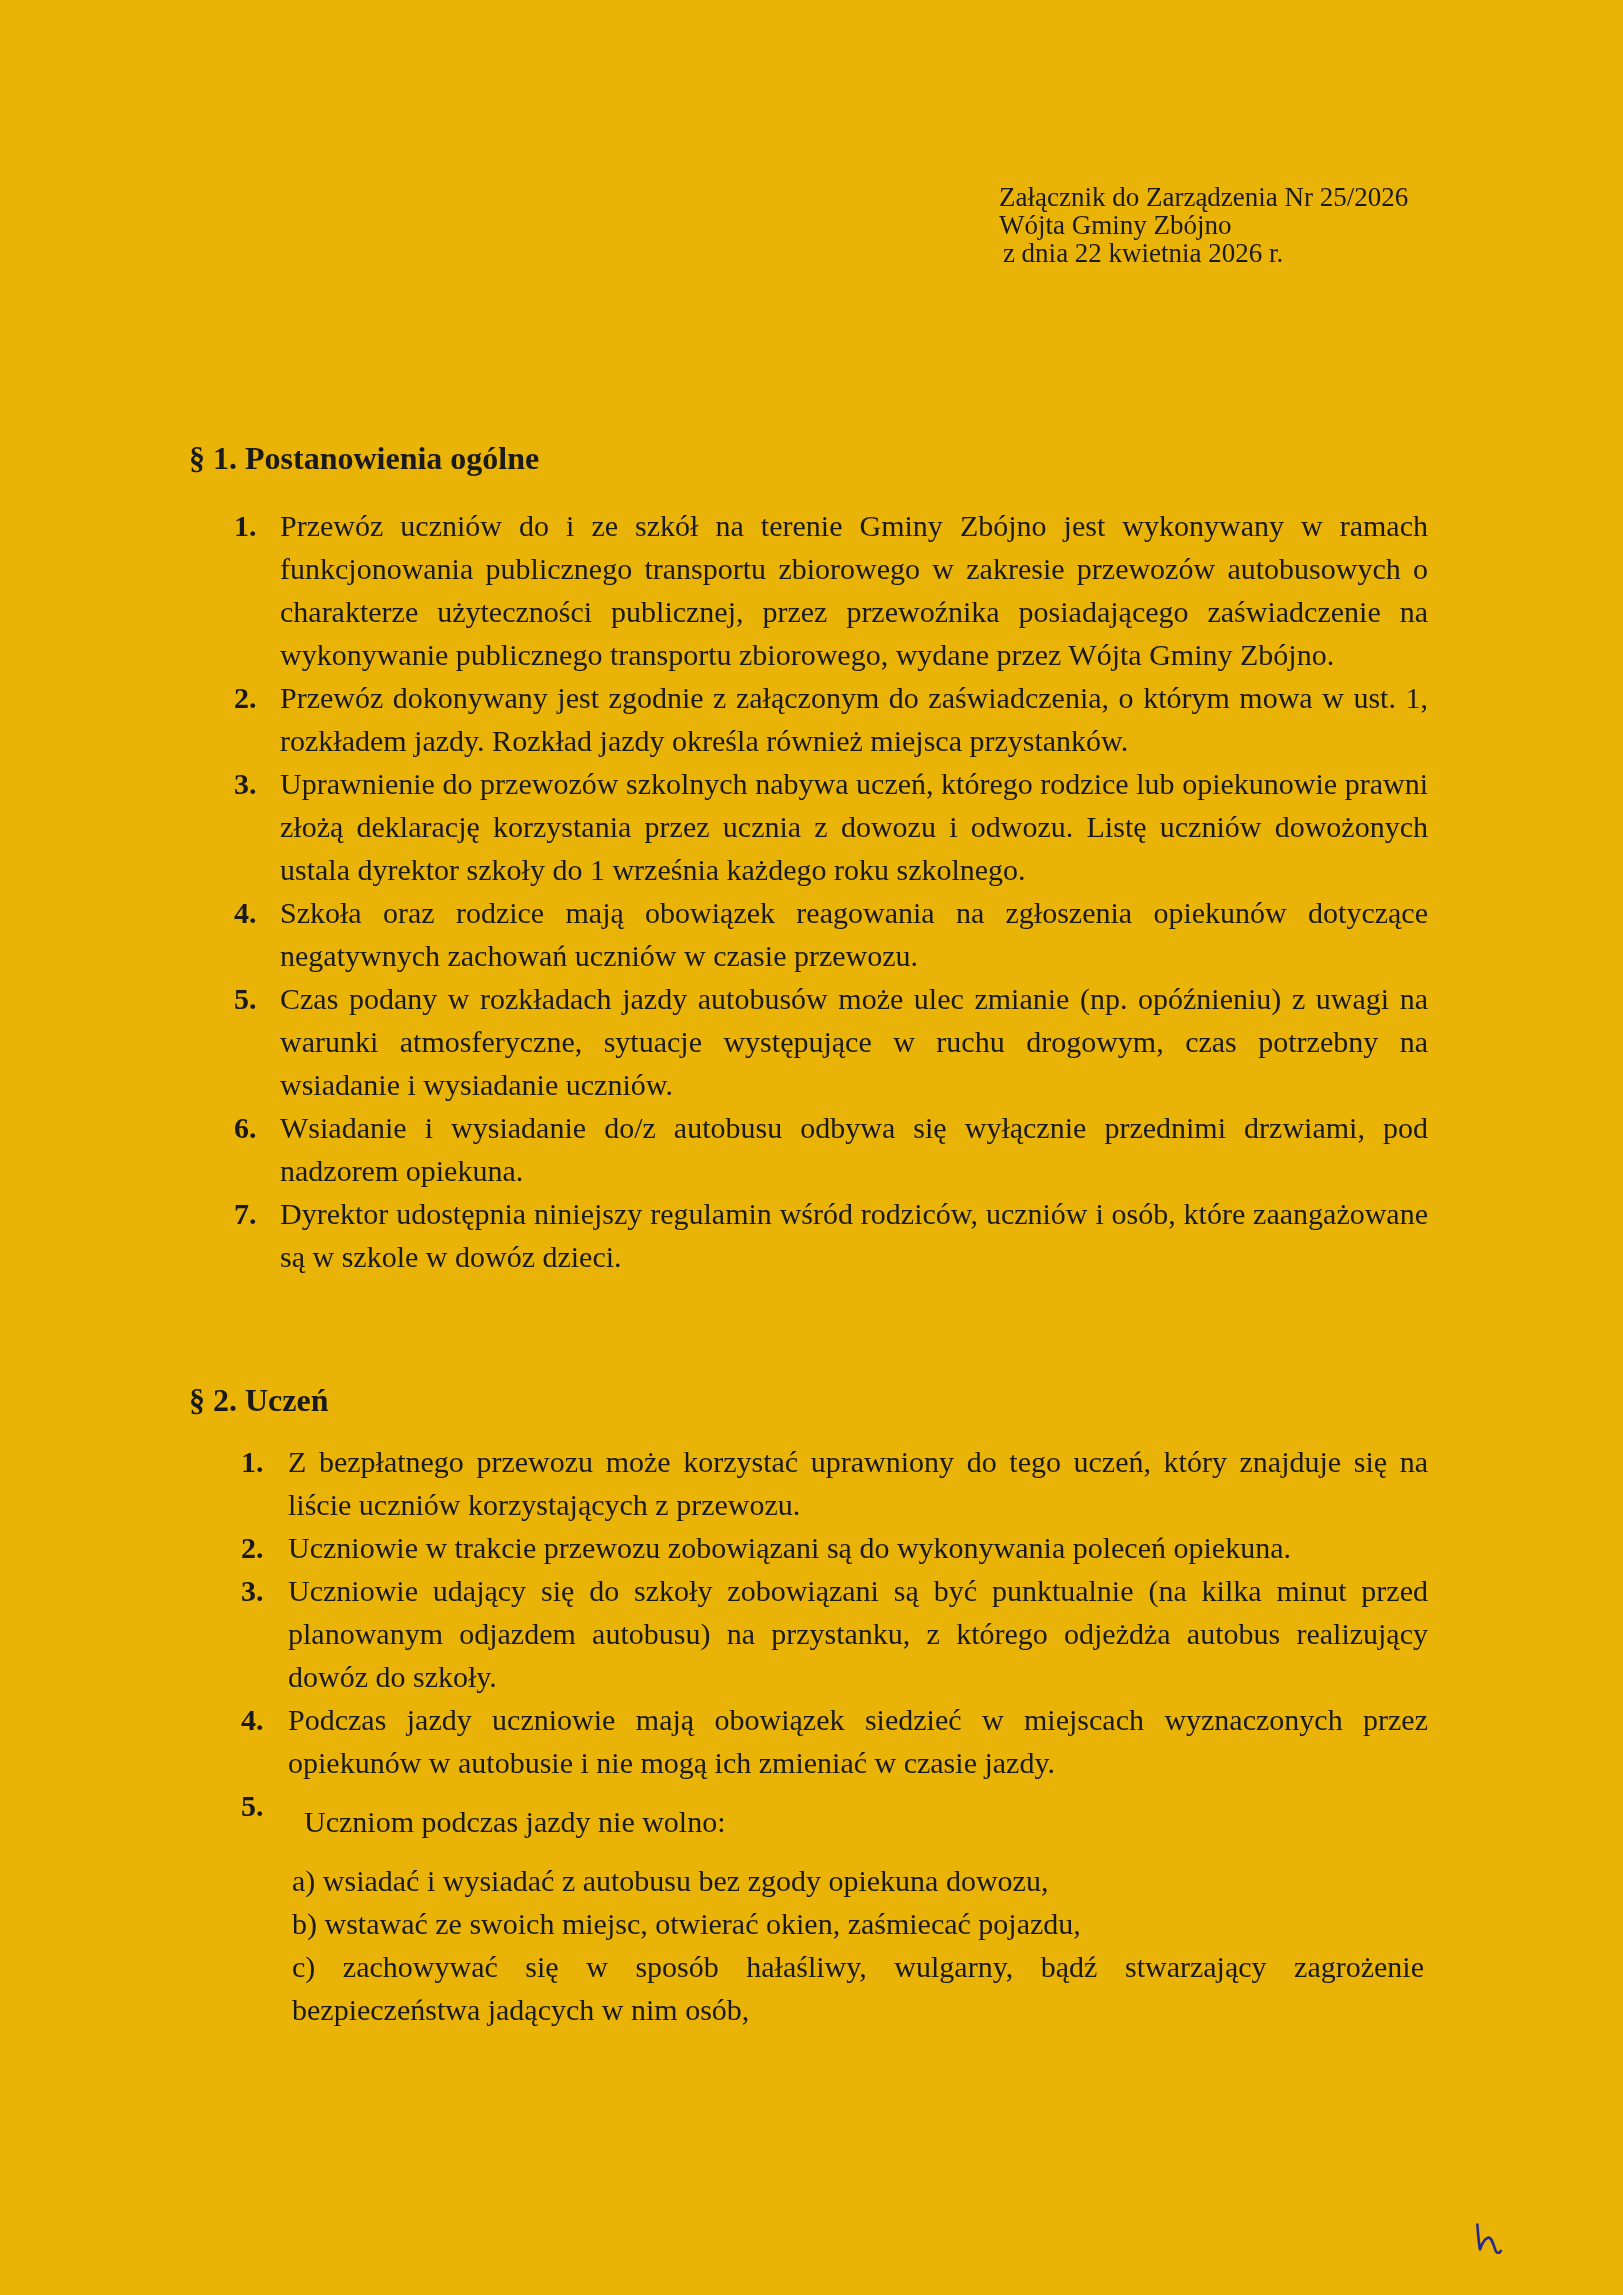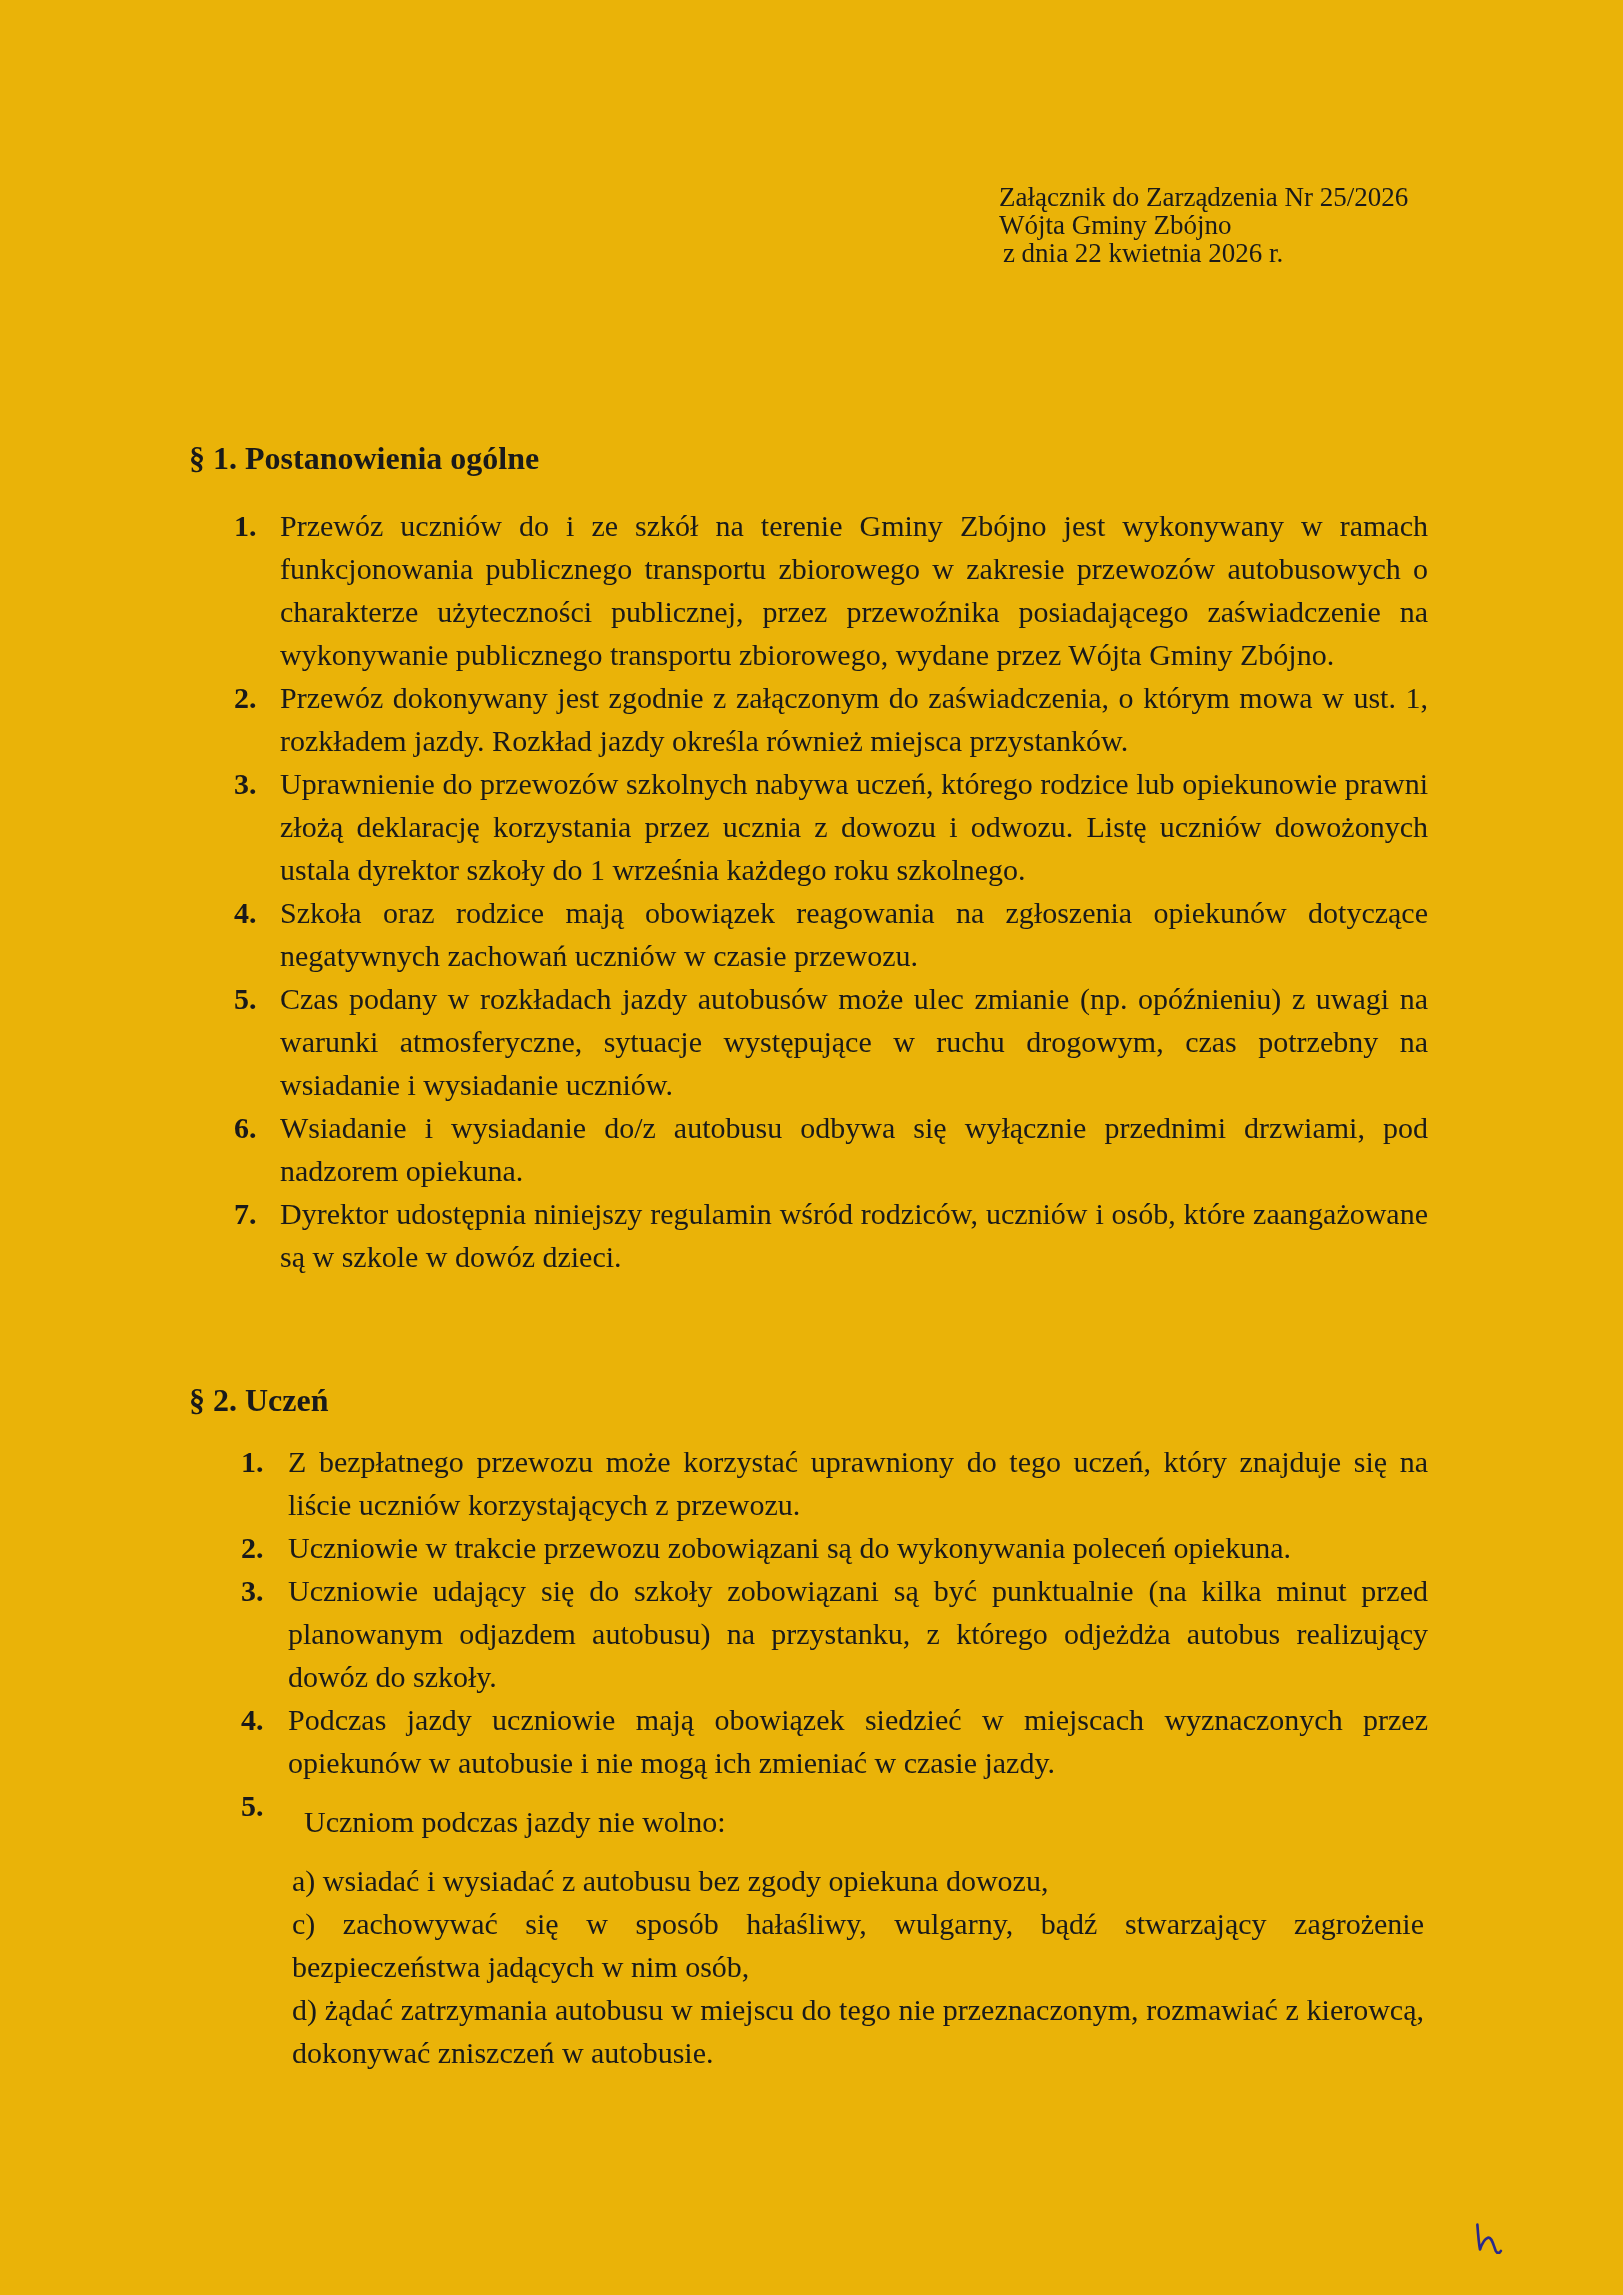--- a/index.html
+++ b/index.html
@@ -94,22 +94,22 @@
     <li class="list-item">
       <span class="list-num">4.</span>
       <span class="list-text">Podczas jazdy uczniowie mają obowiązek siedzieć w miejscach wyznaczonych przez opiekunów w autobusie i nie mogą ich zmieniać w czasie jazdy.</span>
     </li>
     <li class="list-item">
       <span class="list-num">5.</span>
       <div class="list-text">
         <p>Uczniom podczas jazdy nie wolno:</p>
         <ul class="sublist">
           <li>a) wsiadać i wysiadać z autobusu bez zgody opiekuna dowozu,</li>
+          <li>b) wstawać ze swoich miejsc, otwierać okien, zaśmiecać pojazdu,</li>
           <li>c) zachowywać się w sposób hałaśliwy, wulgarny, bądź stwarzający zagrożenie bezpieczeństwa jadących w nim osób,</li>
-          <li>d) żądać zatrzymania autobusu w miejscu do tego nie przeznaczonym, rozmawiać z kierowcą, dokonywać zniszczeń w autobusie.</li>
         </ul>
       </div>
     </li>
   </ol>
 
   <svg class="paraph" viewBox="0 0 50 55">
     <path d="M8 4 C 9 18, 10 32, 12 42 C 14 36, 18 26, 24 24 C 30 22, 32 34, 36 44 C 38 48, 42 48, 44 44" fill="none" stroke="#2a2a8c" stroke-width="4" stroke-linecap="round" stroke-linejoin="round"></path>
   </svg>
 
 </div>

